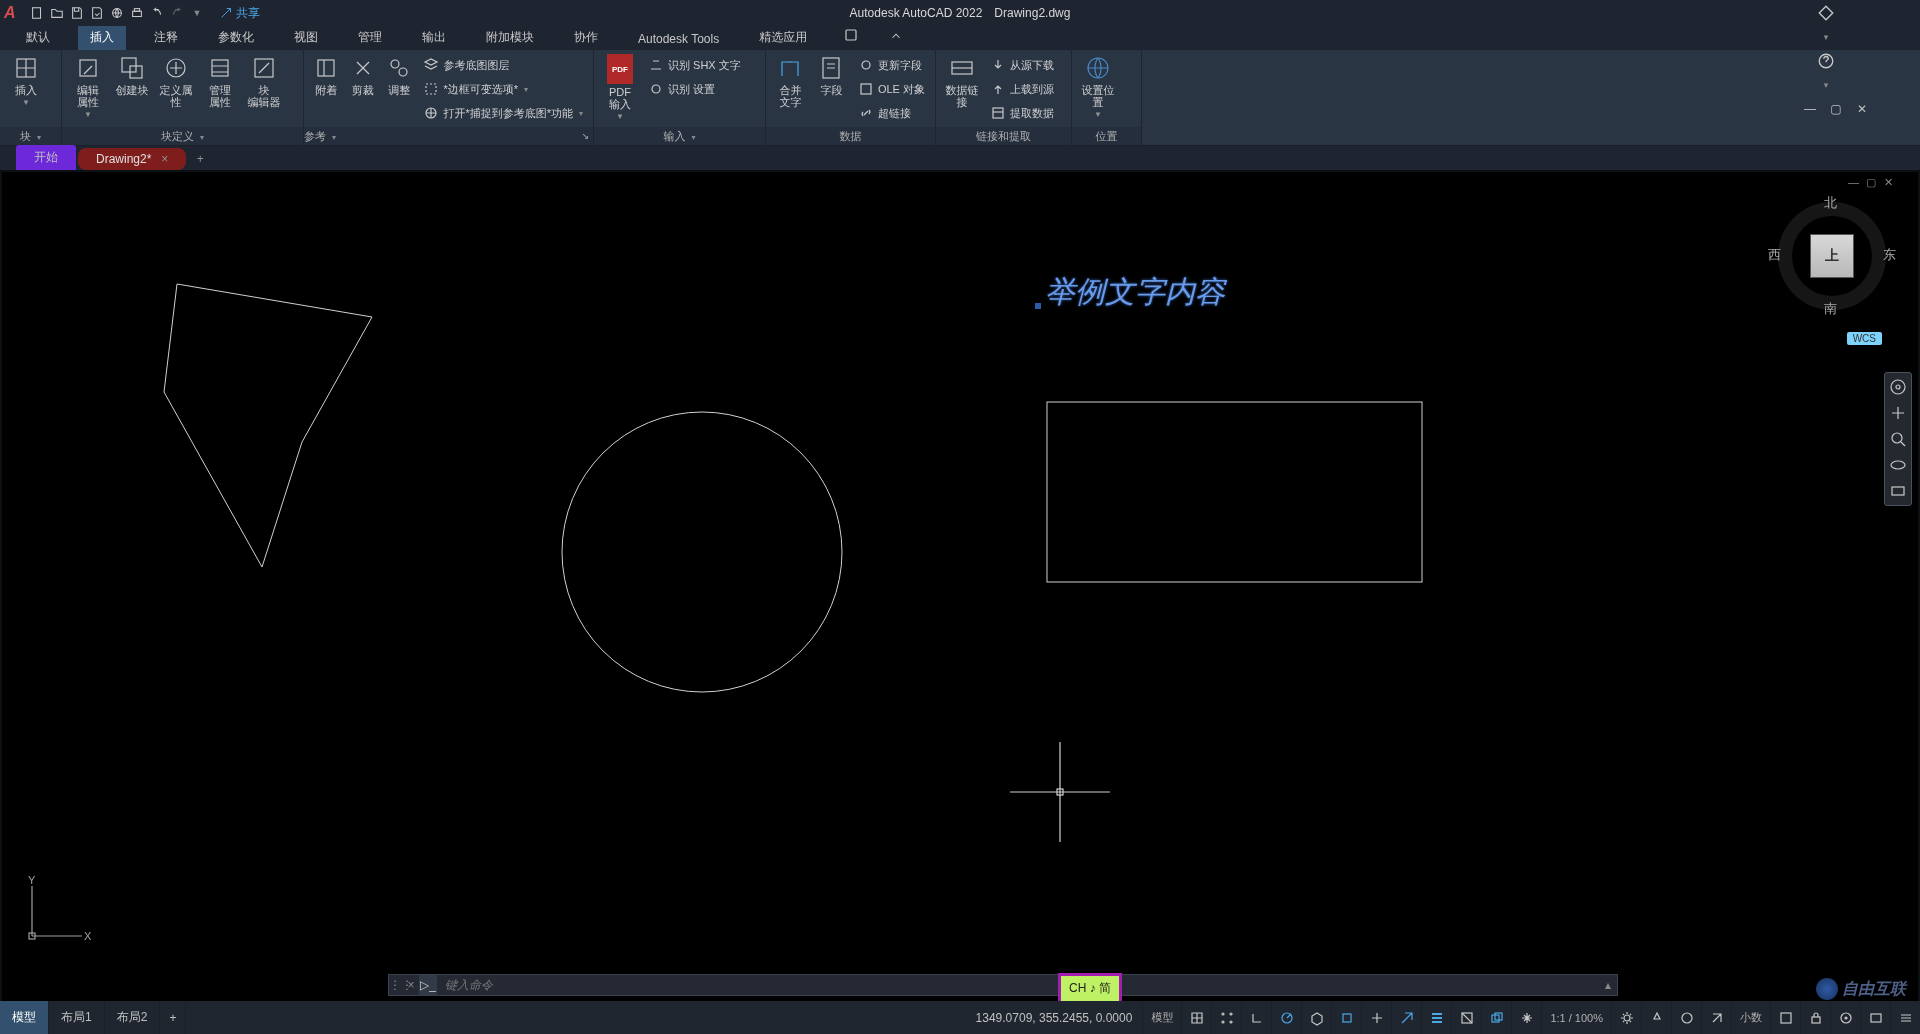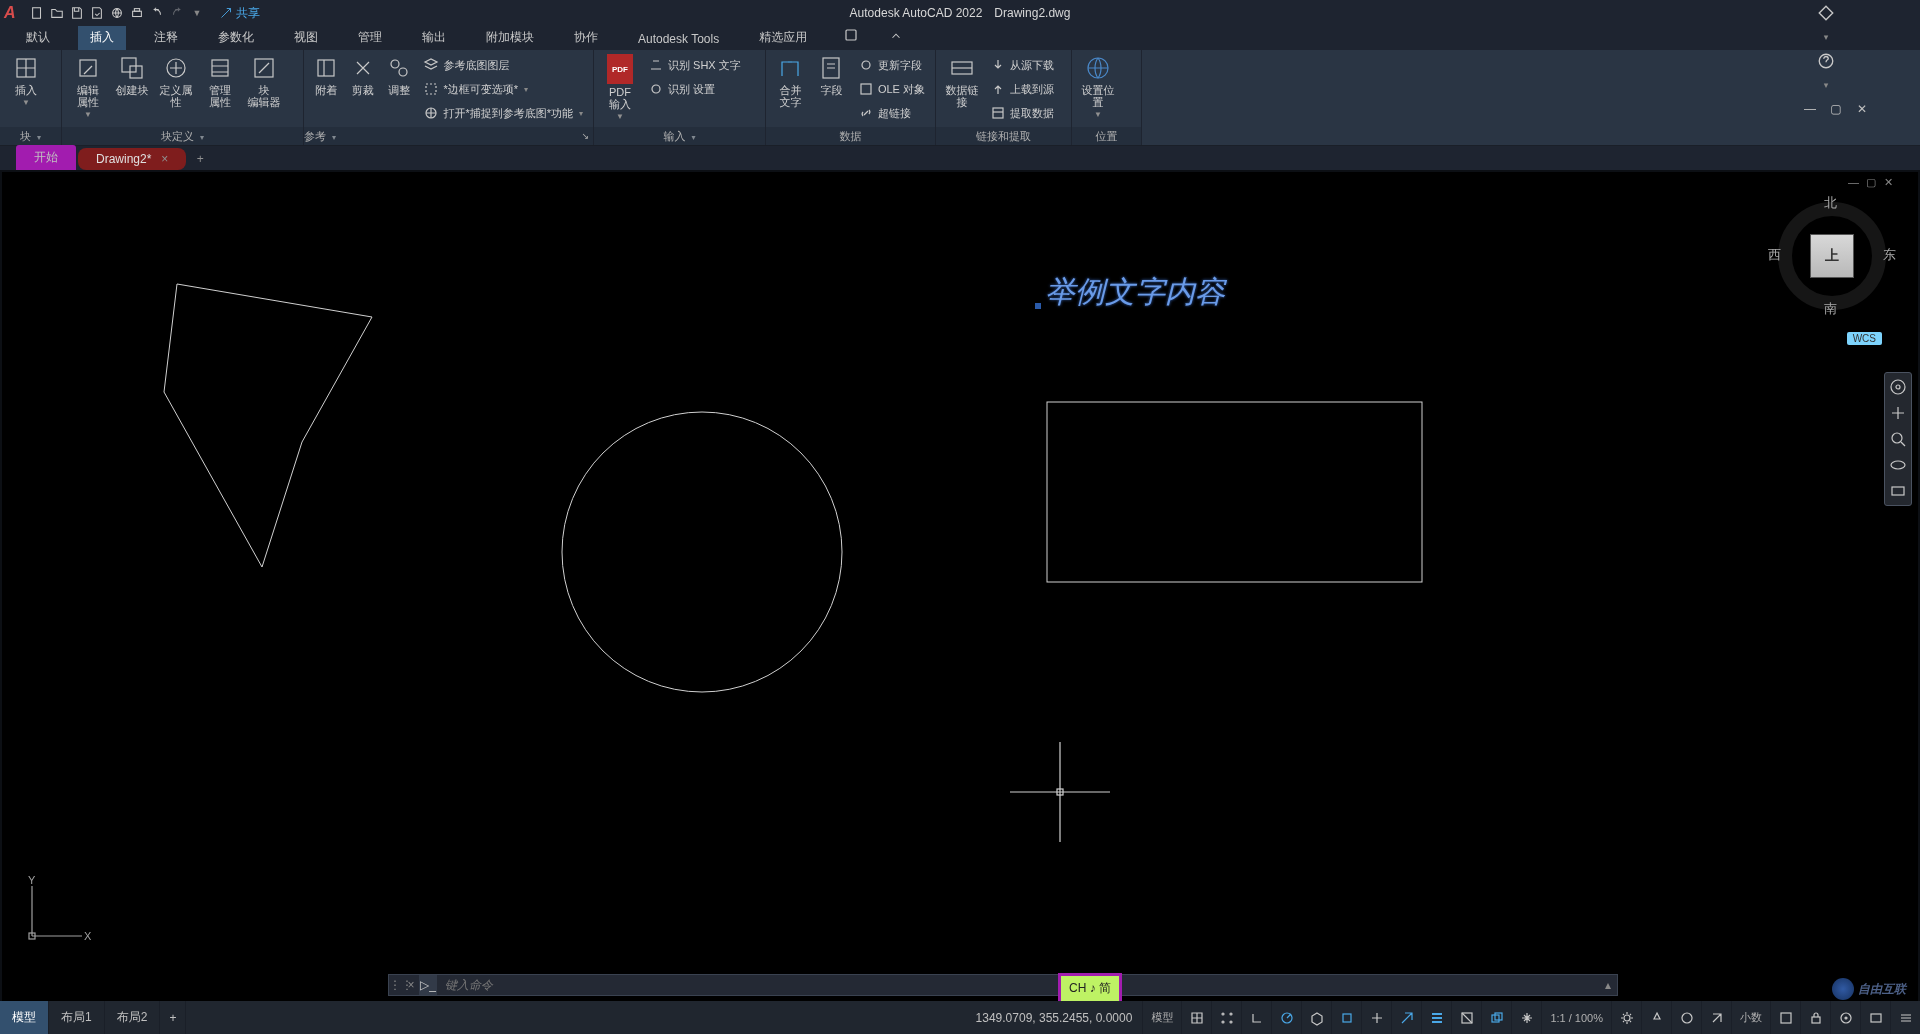--- a/index.html
+++ b/index.html
@@ -42,21 +42,21 @@
 .small-stack { display:flex; flex-direction:column; gap:2px; }
 .small-btn { display:flex; align-items:center; gap:4px; height:22px; cursor:pointer; padding:0 4px; font-size:11px; color:#d0d0d0; white-space:nowrap; }
 .small-btn .s-ico { width:16px; height:16px; display:flex; align-items:center; justify-content:center; }
 .panel-title .tiny-arrow::after{content:"▾"; font-size:8px; margin-left:3px; color:#808890;}
 
 
 svg{stroke:#c8c8c8; stroke-width:1.2; fill:none;}
 
 
 .file-tabs { height:24px; background:#1e2430; display:flex; align-items:flex-end; padding-left:16px; }
-.ftab { padding:4px 18px; color:#c0c0c0; cursor:pointer; font-size:12px; position:relative; background:#a21caf; margin-right:2px; border-top-left-radius:3px; border-top-right-radius:3px;}
+.ftab { padding:4px 18px; color:#c0c0c0; cursor:pointer; font-size:12px; position:relative; background:#6d28d9; margin-right:2px; border-top-left-radius:3px; border-top-right-radius:3px;}
 .ftab.active { background:#7f1d1d; color:#e0e0e0;border-radius:8px; }
 .ftab .close { margin-left:10px; color:#909090; }
 .ftab-add { width:24px; text-align:center; color:#909090; cursor:pointer; padding:4px 8px;}
 
 
 .draw-wrap { position:absolute; top:170px; left:0; right:0; bottom:30px; background:#0c0f14; }
 .viewport { position:absolute; inset:2px; background:#000; }
 .view-ctrl-tr { position:absolute; top:4px; right:20px; display:flex; gap:4px; }
 .vc-btn { width:14px; height:12px; color:#888; cursor:pointer; font-size:11px;}
 .viewcube-wrap { position:absolute; top:24px; right:26px; width:120px; height:120px; }
@@ -84,21 +84,21 @@
 .ltab{ padding:0 12px; display:flex; align-items:center; color:#c0c0c0; cursor:pointer; font-size:12px; border-right:1px solid #1a1f28;}
 .ltab.active{ background:#33506e; color:#fff;}
 .ltab.add{ width:26px; justify-content:center;}
 .status-right{ margin-left:auto; display:flex; align-items:center; height:100%; gap:0;}
 .coords{ color:#c0c0c0; padding:0 10px; font-size:12px;}
 .sbtn{ width:30px; height:100%; display:flex; align-items:center; justify-content:center; color:#b0b0b0; cursor:pointer; border-left:1px solid #1a1f28;}
 .sbtn.on{ color:#4aa8e8;}
 .sbtn.wide{ width:auto; padding:0 8px; font-size:11px; gap:3px;}
 .sbtn svg{width:16px;height:16px;}
 .ime-pop{ position:absolute; bottom:30px; left:1058px; background:#bef264; color:#222; font-size:12px; padding:4px 8px; border:3px solid #a21caf;}
-.watermark{ position:absolute; right:14px; bottom:34px; color:#5b72a0; font-size:12px; font-style:italic; font-weight:bold; opacity:0.85; display:flex; align-items:center; gap:4px;}
+.watermark{ position:absolute; right:14px; bottom:34px; color:#5b72a0; font-size:16px; font-style:italic; font-weight:bold; opacity:0.85; display:flex; align-items:center; gap:4px;}
 .watermark .wm-ico{ width:22px; height:22px; background:radial-gradient(circle,#3a6ac0,#1a3a70); border-radius:50%; position:relative;}
 </style>
 </head>
 <body>
 
 <div class="title-bar">
   <div class="app-logo">A</div>
   <div class="qat">
     <div class="qat-ico">
         <svg viewBox="0 0 16 16">

